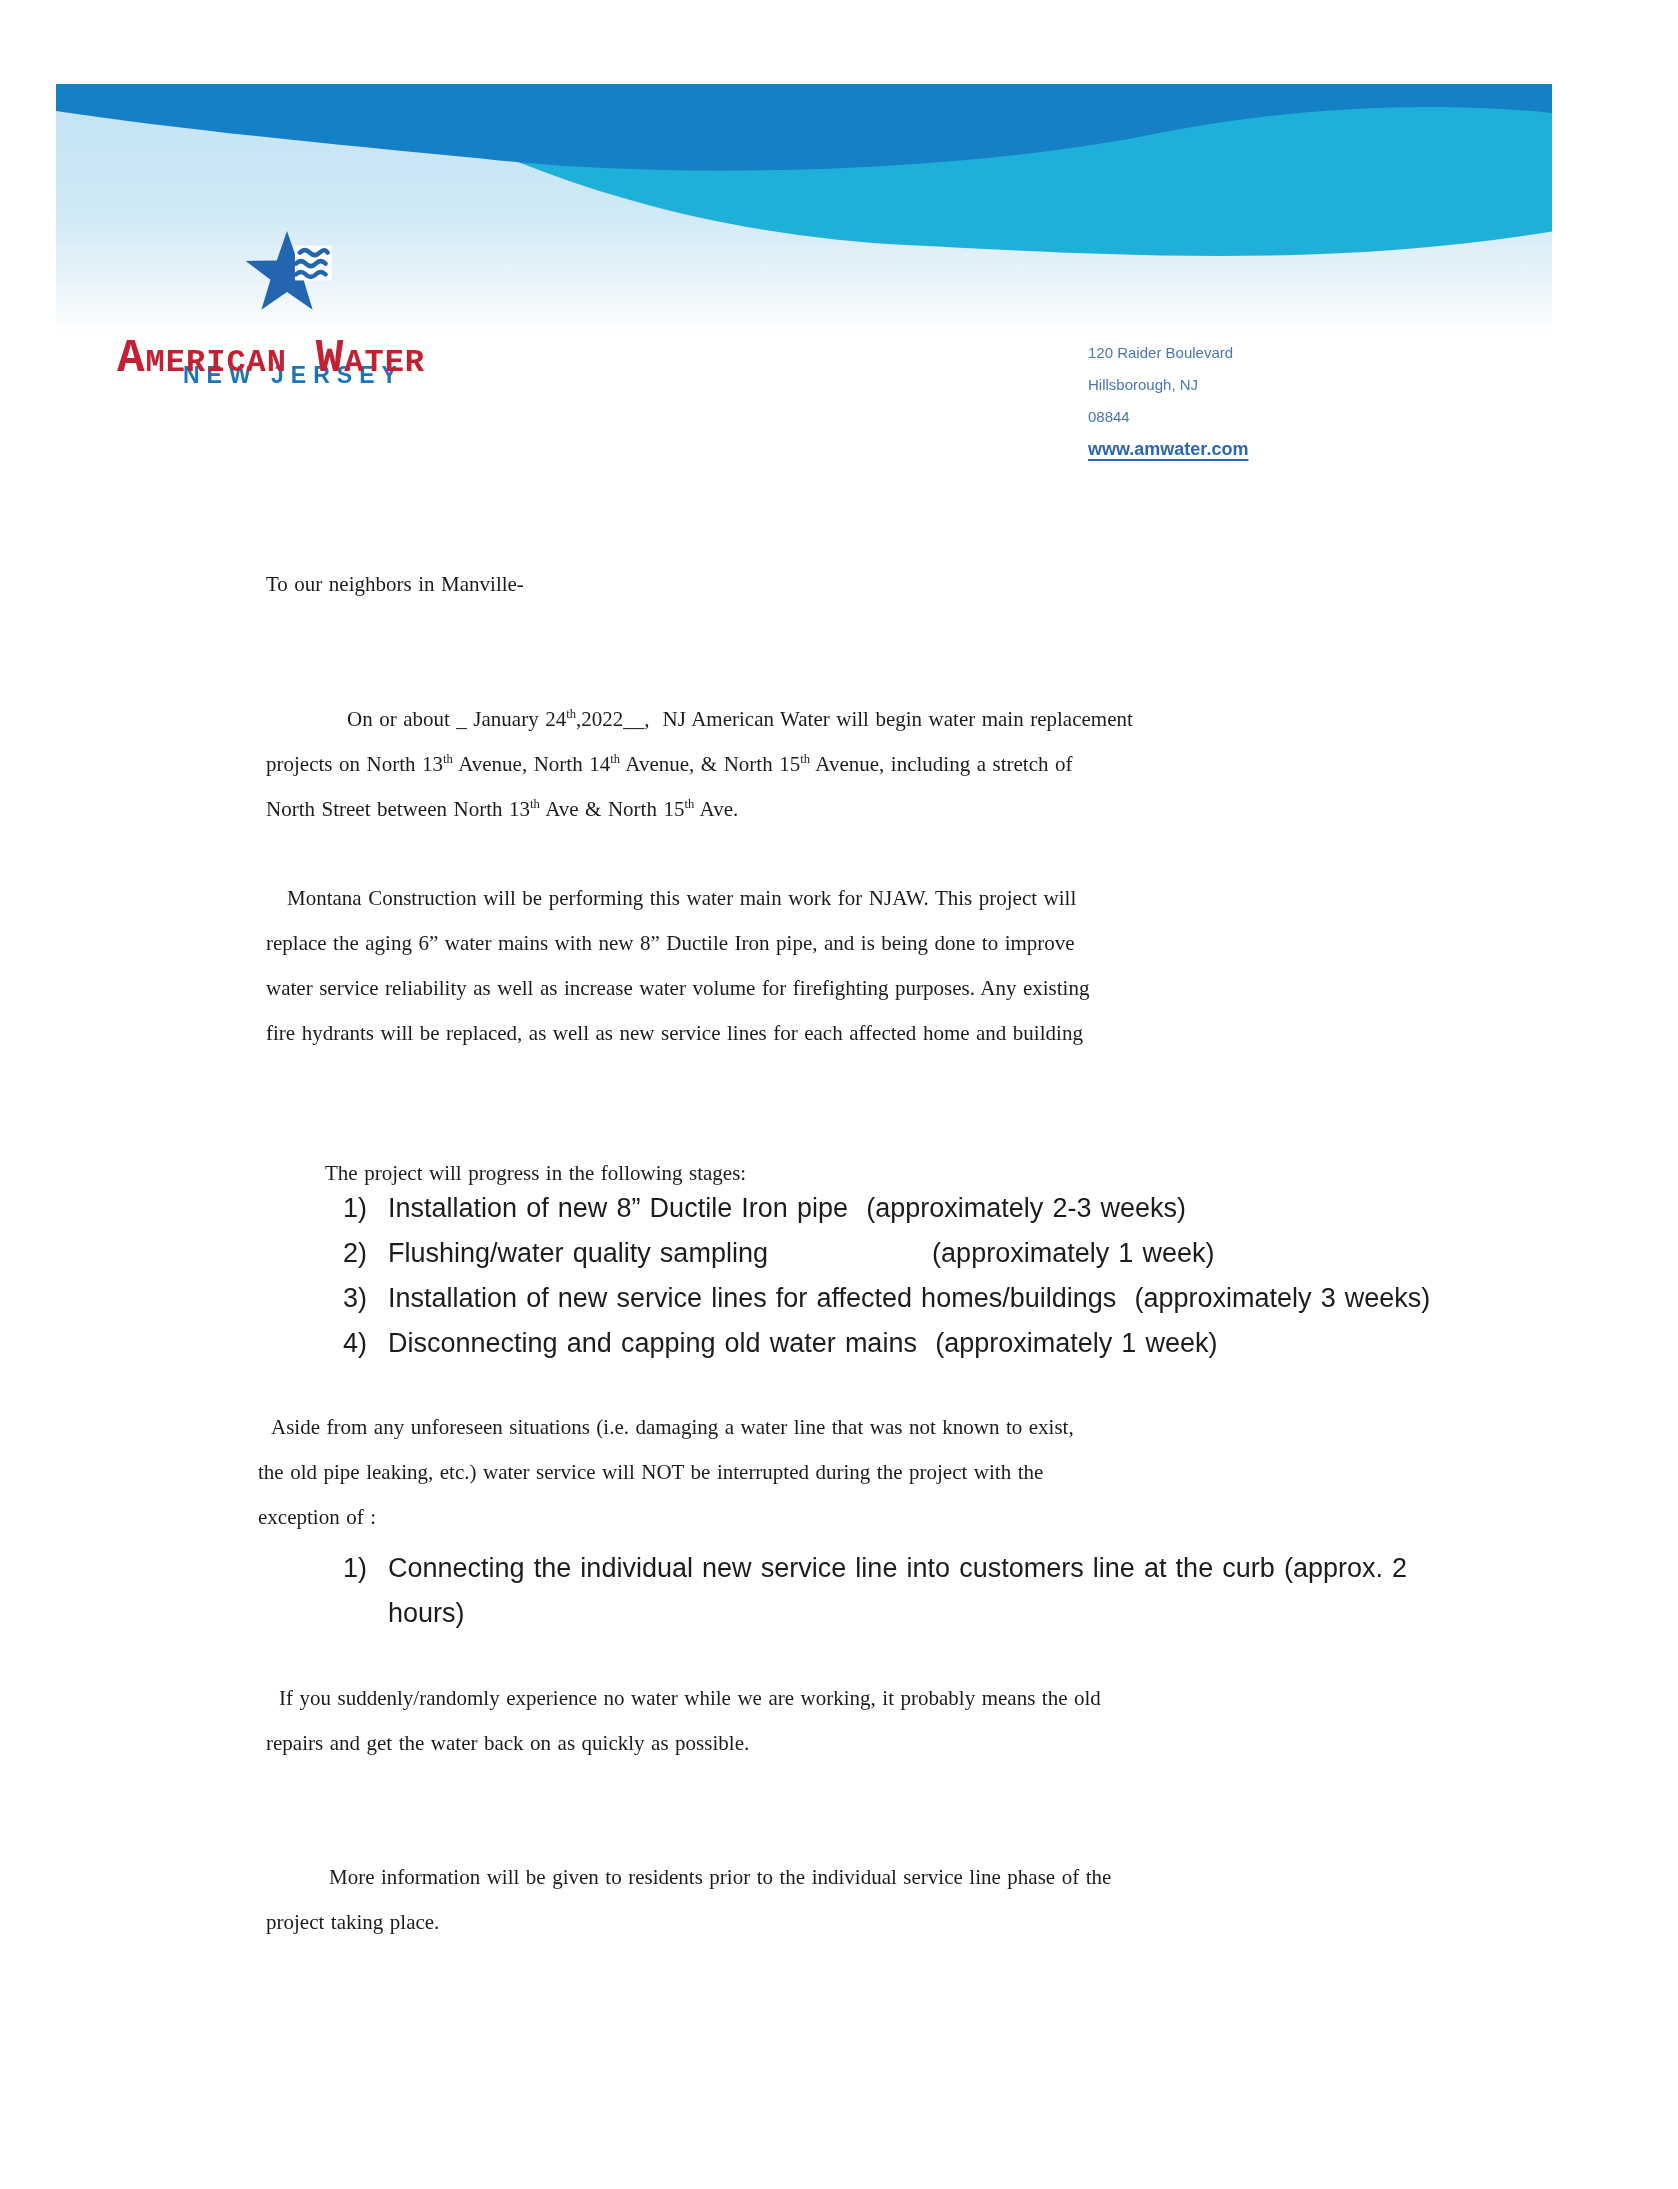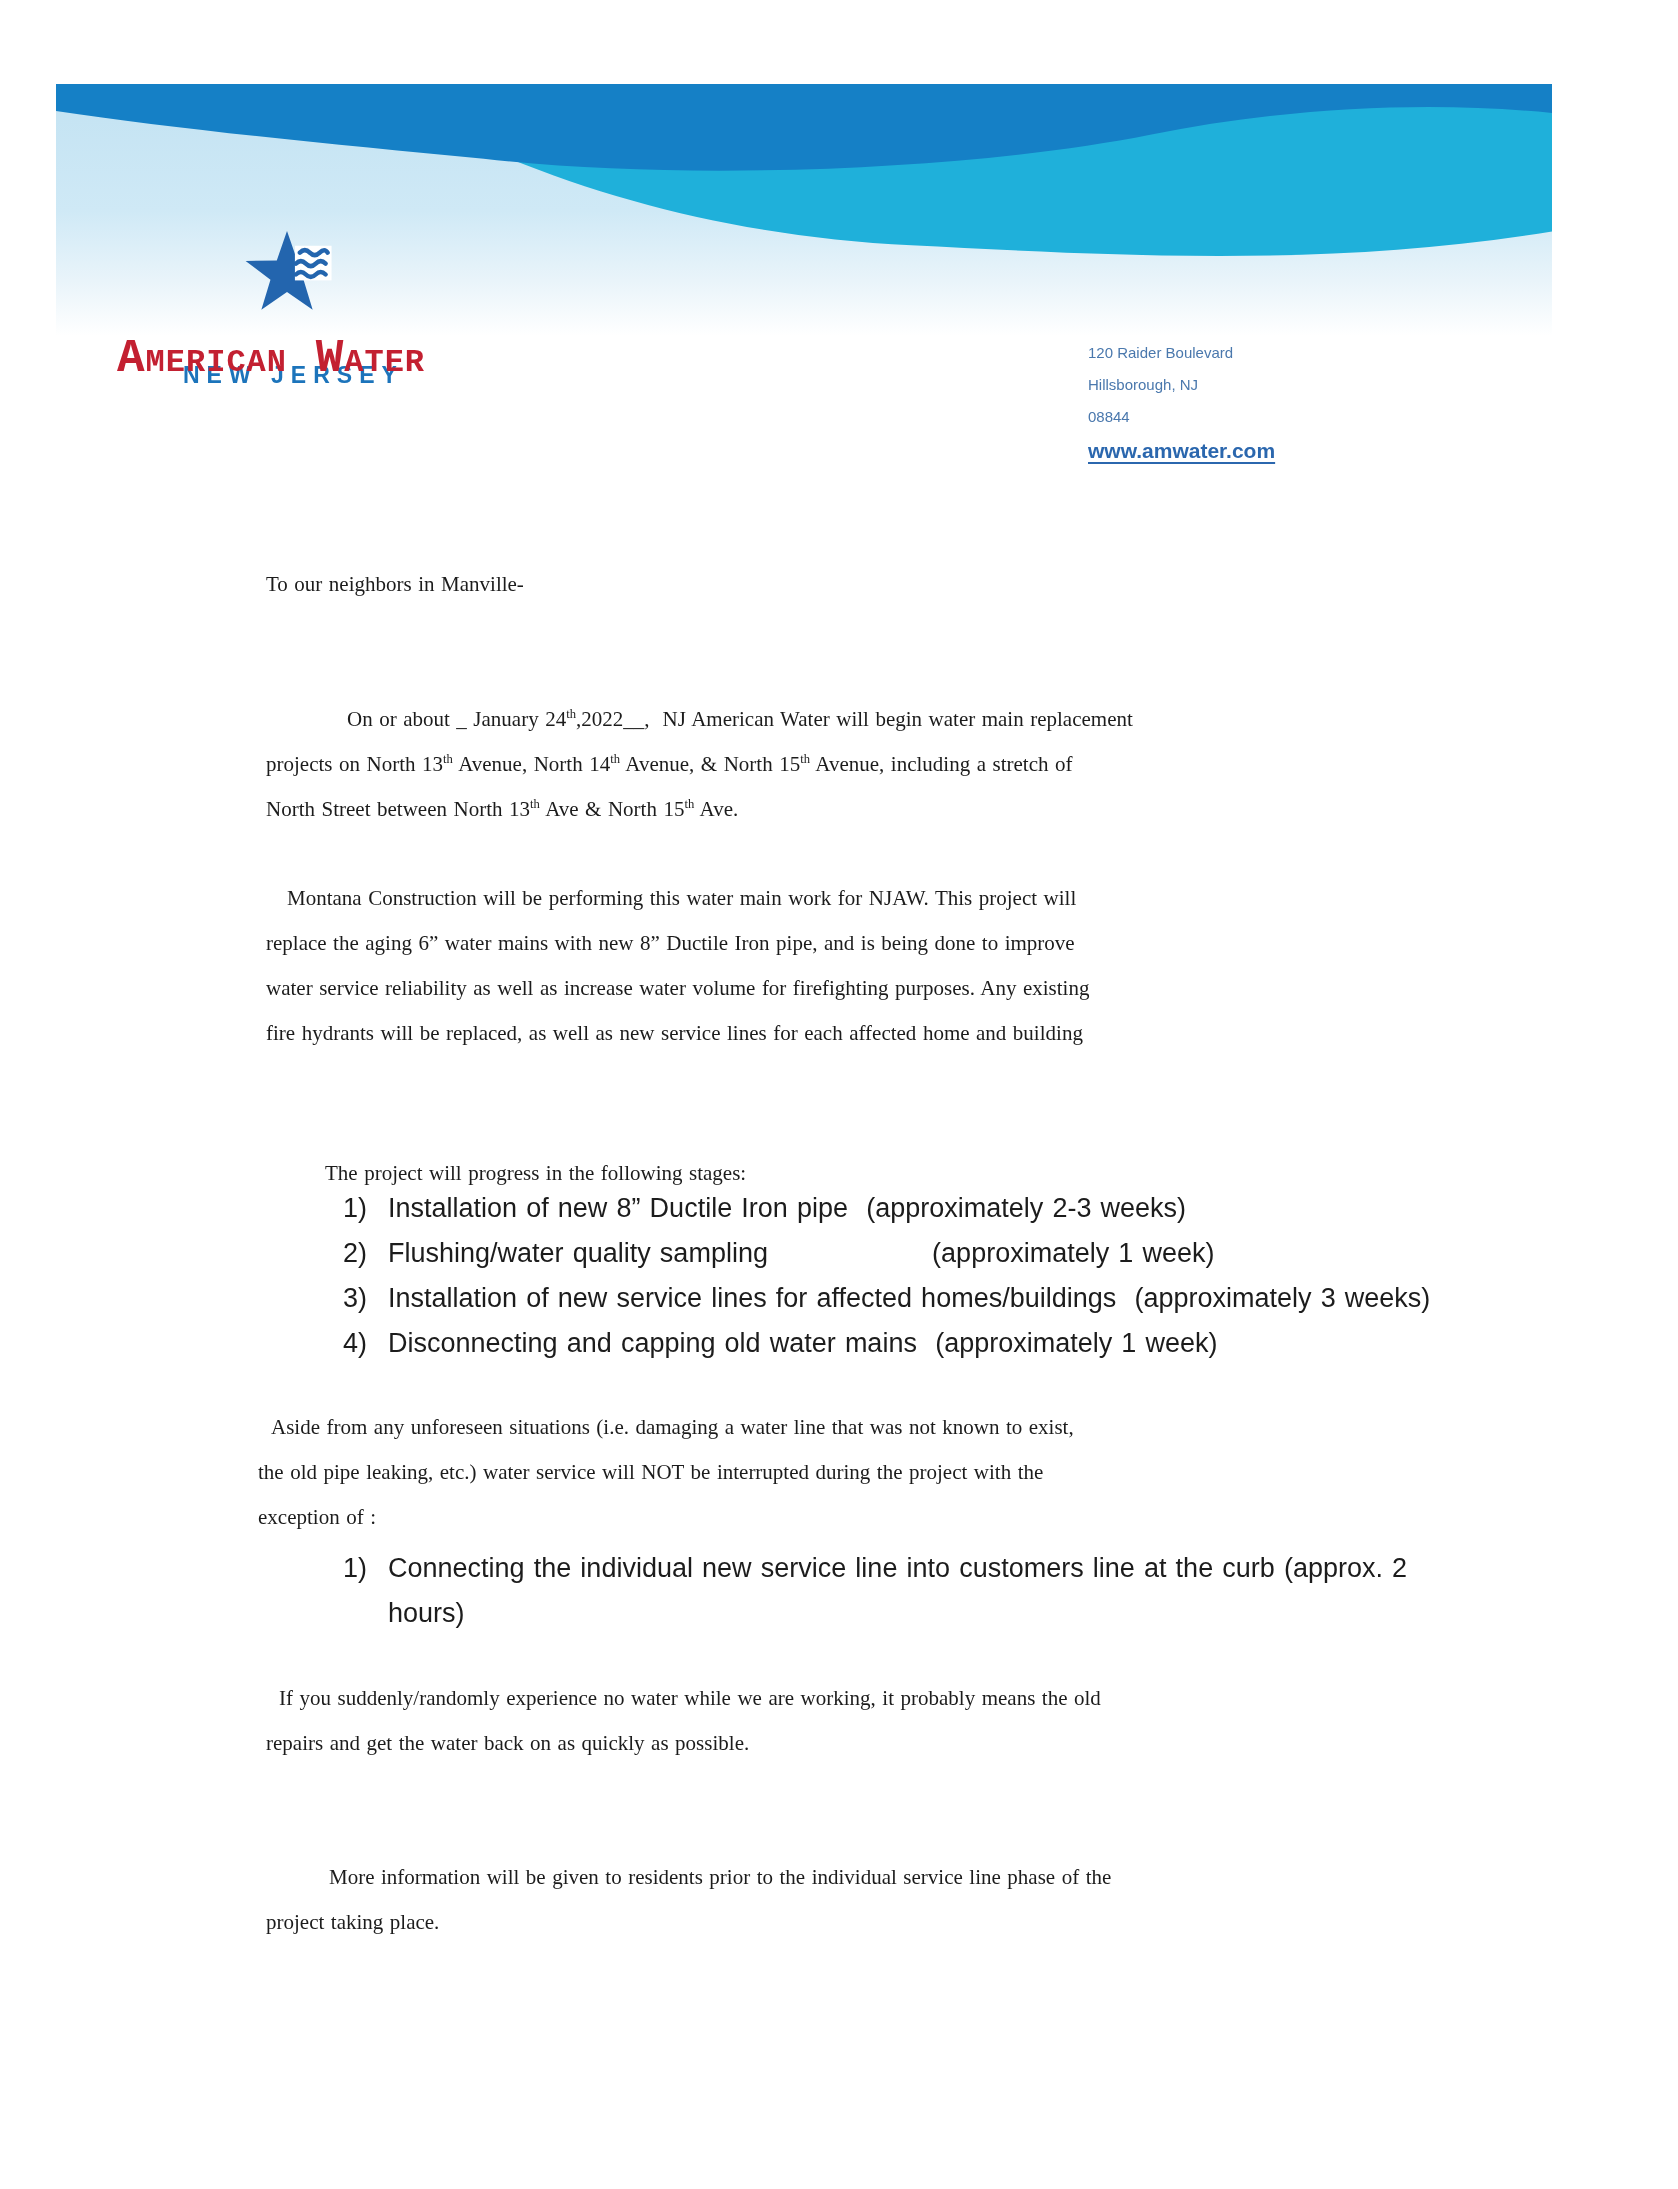--- a/index.html
+++ b/index.html
@@ -17,21 +17,21 @@
   }
   .brand-name{
     position:absolute;left:117px;top:336px;font-size:46px;line-height:46px;
     font-family:Liberation Mono, monospace;font-variant:small-caps;
     font-weight:700;color:#c32031;white-space:pre;letter-spacing:1px;
   }
   
   .address{position:absolute;left:1088px;top:337px;font-size:15px;color:#4a78ad;}
   .address .line{height:32px;line-height:32px;}
   .website{
-    position:absolute;left:1088px;top:439px;font-size:21px;font-weight:bold;color:#2b67ae;
+    position:absolute;left:1088px;top:439px;font-size:18px;font-weight:bold;color:#2b67ae;
     text-decoration:underline;text-decoration-thickness:2px;text-underline-offset:4px;
     cursor:pointer;
   }
   
   .block{position:absolute;font-size:21px;word-spacing:0.06em;font-family:Liberation Serif, serif;}
   .line{height:45px;line-height:45px;white-space:pre;}
   sup{font-size:0.6em;vertical-align:super;line-height:0;}
   .ind81 .line:first-child{padding-left:81px;}
   .ind21 .line:first-child{padding-left:21px;}
   .ind13 .line:first-child{padding-left:13px;}

